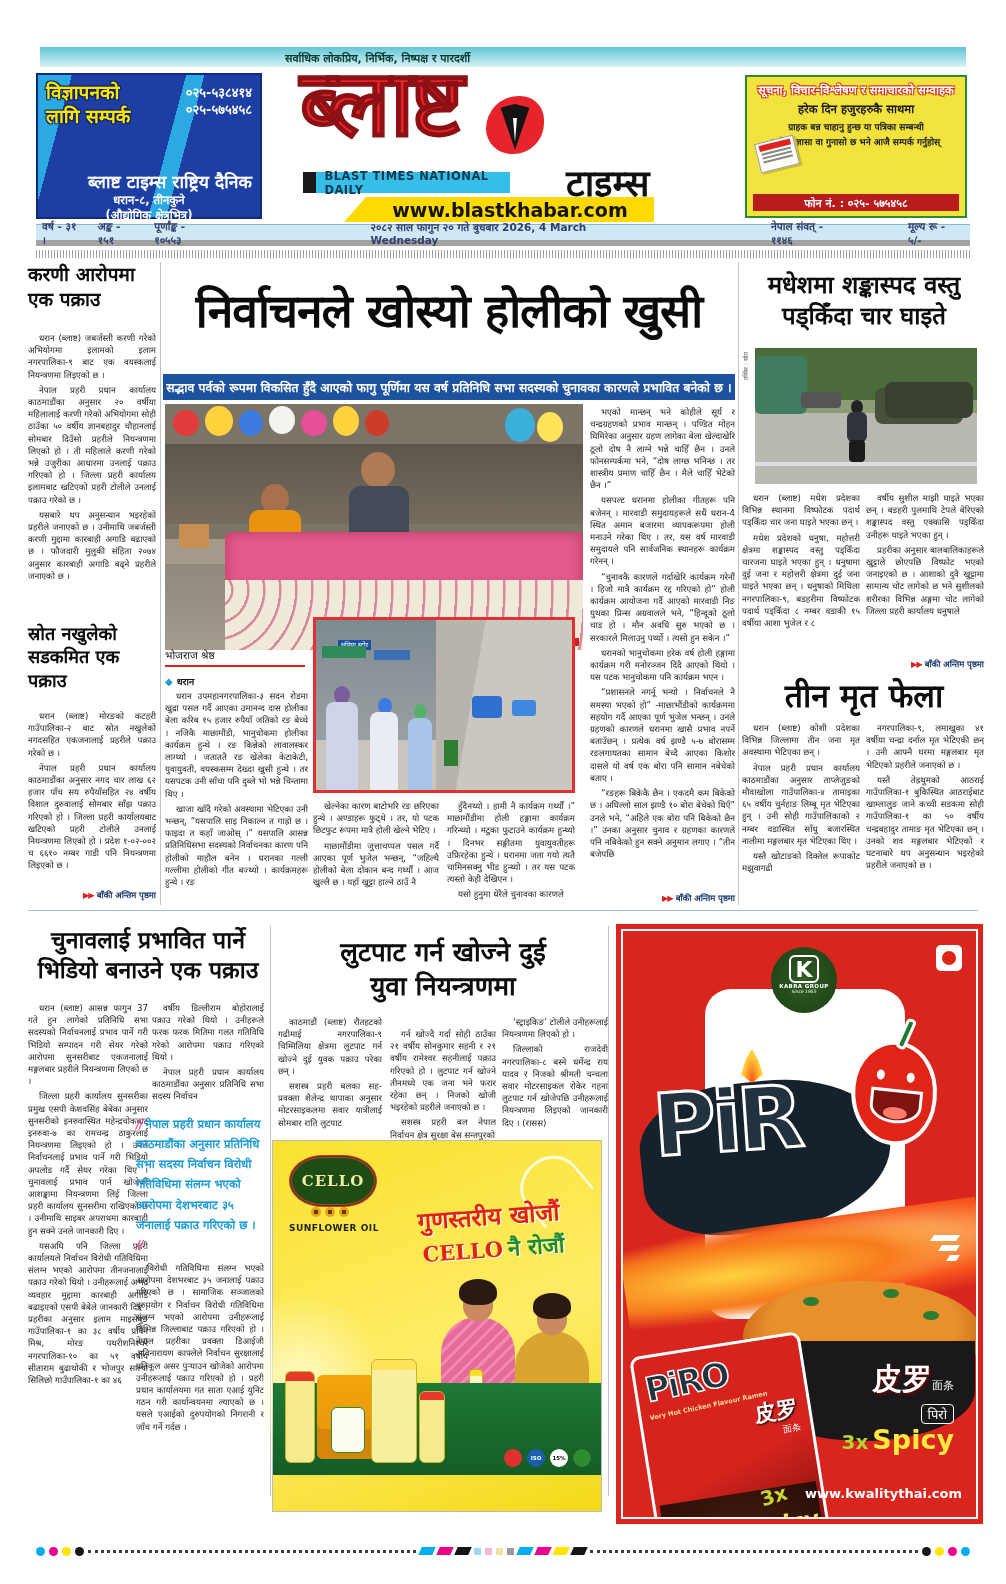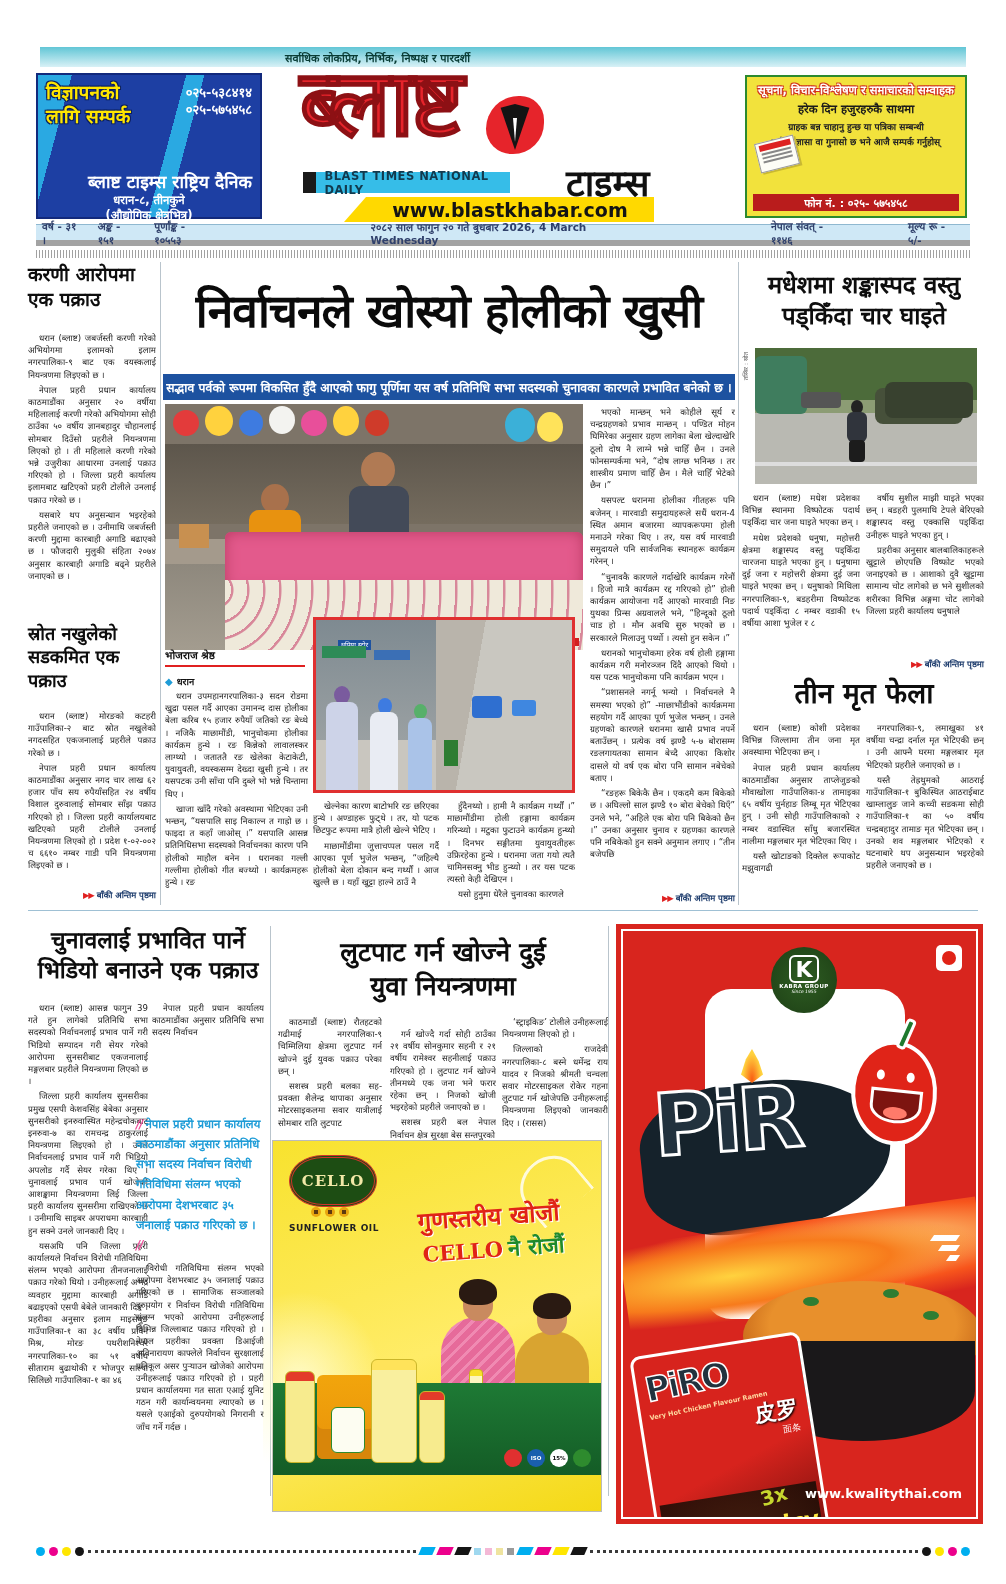--- a/index.html
+++ b/index.html
@@ -44,21 +44,21 @@
 .dateline{left:36px;top:224px;width:934px;height:22px;background:#cfe8f6;border-top:1px solid #8fb8d0;border-bottom:6px solid #a3a3a3;display:flex;align-items:center;font-size:10.5px;font-weight:700;color:#30406b;}
 .dateline .grp{display:flex;gap:14px;}
 .hatch{left:36px;top:250px;width:934px;height:8px;background:repeating-linear-gradient(90deg,#8a8a8a 0 1px,transparent 1px 3px);opacity:.8;}
 
 .sec-title{font-weight:800;color:#0d0d0d;line-height:1.3;}
 .cont{font-size:8.4px;font-weight:800;color:#1b3a6b;text-align:right;}
 .cont .arr{color:#e02020;letter-spacing:-1px;margin-right:3px;}
 .standfirst{left:163px;top:374px;width:572px;height:26px;background:#1d52a0;color:#fff;display:flex;align-items:center;justify-content:center;font-size:12.3px;font-weight:700;}
 .lead-headline{left:163px;top:278px;width:572px;text-align:center;font-size:46px;font-weight:800;color:#0a0a0a;letter-spacing:-1px;}
 .byline{left:165px;top:648px;width:140px;}
-.byline .nm{font-size:10.5px;font-weight:700;color:#111;}
+.byline .nm{font-size:10.5px;font-weight:400;color:#111;}
 .byline .ln{height:2px;background:#e02020;margin:3px 0;}
 .byline .dm{color:#1e9cd7;font-size:10px;margin-right:4px;}
 .byline .ct{font-size:9.5px;font-weight:800;color:#111;}
 .pullquote{color:#1e9cd7;font-size:11.5px;font-weight:800;line-height:1.75;}
 .slash{color:#ef4d9b;font-weight:800;font-style:italic;letter-spacing:-1px;}
 
 .photo{overflow:hidden;}
 .ph1{left:165px;top:404px;width:418px;height:246px;background:linear-gradient(180deg,#7d7468 0 55%,#a49a8c 55%);}
 .ph2{left:313px;top:617px;width:262px;height:176px;border:3px solid #e03030;background:linear-gradient(180deg,#9fb3bd 0 20%,#b9b4ab 20% 60%,#c9c6bf 60%);}
 .ph3{left:755px;top:348px;width:222px;height:136px;background:linear-gradient(180deg,#4c6b3a 0 38%,#8c9c74 38% 48%,#b9b9b2 48%);}
@@ -305,40 +305,41 @@
     <p>मधेश प्रदेशको धनुषा, महोत्तरी क्षेत्रमा शङ्कास्पद वस्तु पड्किँदा चारजना घाइते भएका हुन् । धनुषामा दुई जना र महोत्तरी क्षेत्रमा दुई जना घाइते भएका छन् । धनुषाको मिथिला नगरपालिका-९, बडहरीमा विष्फोटक पदार्थ पड्किँदा ८ नम्बर वडाकी १५ वर्षीया आशा भुजेल र ८</p>
   </div>
 <div class="abs bodytext col" style="left:866px;top:492px;width:118px;height:166px;">
     <p>वर्षीय सुशील माझी घाइते भएका छन् । बडहरी पुलमाथि टेपले बेरिएको शङ्कास्पद वस्तु एक्कासि पड्किँदा उनीहरू घाइते भएका हुन् ।</p>
     <p>प्रहरीका अनुसार बालबालिकाहरूले खुट्टाले छोएपछि विष्फोट भएको जनाइएको छ । आशाको दुवै खुट्टामा सामान्य चोट लागेको छ भने सुशीलको शरीरका विभिन्न अङ्गमा चोट लागेको जिल्ला प्रहरी कार्यालय धनुषाले</p>
   </div>
 <div class="abs cont" style="left:866px;top:658px;width:118px;">
   <span class="arr">▶▶</span><span>बाँकी अन्तिम पृष्ठमा</span>
 </div>
 
-<div class="abs sec-title" style="left:742px;top:676px;width:244px;font-size:28px;text-align:center;">तीन मृत फेला</div>
+<div class="abs sec-title" style="left:742px;top:676px;width:244px;font-size:32px;text-align:center;">तीन मृत फेला</div>
 <div class="abs bodytext col" style="left:742px;top:722px;width:118px;height:180px;">
     <p>धरान (ब्लाष्ट) कोशी प्रदेशका विभिन्न जिल्लामा तीन जना मृत अवस्थामा भेटिएका छन् ।</p>
     <p>नेपाल प्रहरी प्रधान कार्यालय काठमाडौंका अनुसार ताप्लेजुङको मौवाखोला गाउँपालिका-४ तामाइका ६५ वर्षीय चुर्नहाङ लिम्बू मृत भेटिएका हुन् । उनी सोही गाउँपालिकाको २ नम्बर वडास्थित साँधु बजारस्थित नालीमा मङ्गलबार मृत भेटिएका थिए ।</p>
     <p>यस्तै खोटाङको दिक्तेल रूपाकोट मझुवागढी</p>
   </div>
 <div class="abs bodytext col" style="left:866px;top:722px;width:118px;height:180px;">
     <p>नगरपालिका-९, लमाखुका ४१ वर्षीया चन्द्रा दर्नाल मृत भेटिएकी छन् । उनी आफ्नै घरमा मङ्गलबार मृत भेटिएको प्रहरीले जनाएको छ ।</p>
     <p>यस्तै तेह्रथुमको आठराई गाउँपालिका-१ बुकिस्थित आठराईबाट खाम्लालुङ जाने कच्ची सडकमा सोही गाउँपालिका-१ का ५० वर्षीय चन्द्रबहादुर तामाङ मृत भेटिएका छन् । उनको शव मङ्गलबार भेटिएको र घटनाबारे थप अनुसन्धान भइरहेको प्रहरीले जनाएको छ ।</p>
   </div>
 
 <div class="abs hrule" style="left:28px;top:910px;width:950px;"></div>
 
 <div class="abs sec-title" style="left:28px;top:926px;width:240px;font-size:23px;text-align:center;">चुनावलाई प्रभावित पार्ने भिडियो बनाउने एक पक्राउ</div>
 <div class="abs bodytext col" style="left:28px;top:1002px;width:120px;height:492px;">
-    <p>धरान (ब्लाष्ट) आसन्न फागुन 39 गते हुन लागेको प्रतिनिधि सभा सदस्यको निर्वाचनलाई प्रभाव पार्ने गरी भिडियो सम्पादन गरी सेयर गरेको आरोपमा सुनसरीबाट एकजनालाई मङ्गलबार प्रहरीले नियन्त्रणमा लिएको छ ।</p>
+    <p>धरान (ब्लाष्ट) आसन्न फागुन 37 गते हुन लागेको प्रतिनिधि सभा सदस्यको निर्वाचनलाई प्रभाव पार्ने गरी भिडियो सम्पादन गरी सेयर गरेको आरोपमा सुनसरीबाट एकजनालाई मङ्गलबार प्रहरीले नियन्त्रणमा लिएको छ ।</p>
     <p>जिल्ला प्रहरी कार्यालय सुनसरीका प्रमुख एसपी केशवसिंह बेबेका अनुसार सुनसरीको इनरुवास्थित महेन्द्रचोकबाट इनरुवा-७ का रामचन्द्र ठाकुरलाई नियन्त्रणमा लिइएको हो । उनले निर्वाचनलाई प्रभाव पार्ने गरी भिडियो अपलोड गर्दै सेयर गरेका थिए । चुनावलाई प्रभाव पार्न खोजेको आशङ्कामा नियन्त्रणमा लिई जिल्ला प्रहरी कार्यालय सुनसरीमा राखिएको छ । उनीमाथि साइबर अपराधमा कारबाही हुन सक्ने उनले जानकारी दिए ।</p>
     <p>यसअघि पनि जिल्ला प्रहरी कार्यालयले निर्वाचन विरोधी गतिविधिमा संलग्न भएको आरोपमा तीनजनालाई पक्राउ गरेको थियो । उनीहरूलाई अभद्र व्यवहार मुद्दामा कारबाही अगाडि बढाइएको एसपी बेबेले जानकारी दिए । प्रहरीका अनुसार इलाम माइसेबुङ गाउँपालिका-१ का ३८ वर्षीय प्रविन मिश्र, मोरङ पथरीशनिश्चरे नगरपालिका-१० का ५१ वर्षीय सीताराम बुढाथोकी र भोजपुर साल्पा सिलिछो गाउँपालिका-१ का ४६</p>
   </div>
 <div class="abs bodytext col" style="left:152px;top:1002px;width:112px;height:108px;">
+    <p>वर्षीय डिल्लीराम बोहोरालाई पक्राउ गरेको थियो । उनीहरूले फरक फरक मितिमा गलत गतिविधि गरेको आरोपमा पक्राउ गरिएको थियो ।</p>
     <p>नेपाल प्रहरी प्रधान कार्यालय काठमाडौंका अनुसार प्रतिनिधि सभा सदस्य निर्वाचन</p>
   </div>
 <div class="abs pullquote" style="left:136px;top:1114px;width:128px;">
   <span class="slash">// </span><span>नेपाल प्रहरी प्रधान कार्यालय काठमाडौंका अनुसार प्रतिनिधि सभा सदस्य निर्वाचन विरोधी गतिविधिमा संलग्न भएको आरोपमा देशभरबाट ३५ जनालाई पक्राउ गरिएको छ ।</span><span class="slash"> //</span>
 </div>
 <div class="abs bodytext col" style="left:136px;top:1262px;width:128px;height:232px;">
     <p>विरोधी गतिविधिमा संलग्न भएको आरोपमा देशभरबाट ३५ जनालाई पक्राउ गरिएको छ । सामाजिक सञ्जालको दुरुपयोग र निर्वाचन विरोधी गतिविधिमा संलग्न भएको आरोपमा उनीहरूलाई विभिन्न जिल्लाबाट पक्राउ गरिएको हो । नेपाल प्रहरीका प्रवक्ता डिआईजी अविनारायण काफ्लेले निर्वाचन सुरक्षालाई प्रतिकूल असर पुऱ्याउन खोजेको आरोपमा उनीहरूलाई पक्राउ गरिएको हो । प्रहरी प्रधान कार्यालयमा गत साता एआई युनिट गठन गरी कार्यान्वयनमा ल्याएको छ । यसले एआईको दुरुपयोगको निगरानी र जाँच गर्ने गर्दछ ।</p>
   </div>
 <div class="abs vrule" style="left:270px;top:926px;height:570px;"></div>
 
@@ -437,20 +438,25 @@
         <i></i>
       </div>
     <div class="packet">
       <div class="pw">PiRO</div>
       <div class="vh">Very Hot Chicken Flavour Ramen</div>
       <div class="cn">皮罗</div>
       <div class="mj">面条</div>
       <div class="dark"></div>
       <div class="x3">3x</div>
       <div class="sp">Spicy</div>
+    </div>
+    <div class="rtext">
+      <div><span class="cn">皮罗</span><span class="mj">面条</span></div>
+      <div><span class="np">पिरो</span></div>
+      <div><span class="x3">3x</span><span class="sp">Spicy</span></div>
     </div>
     <div class="site">www.kwalitythai.com</div>
   </div>
 </div>
 <div class="abs vrule" style="left:608px;top:926px;height:570px;"></div>
 
 <div class="abs footer">
   <span class="cdot" style="background:#00aeef;"></span>
   <span class="cdot" style="background:#ec008c;"></span>
   <span class="cdot" style="background:#ffe600;"></span>

